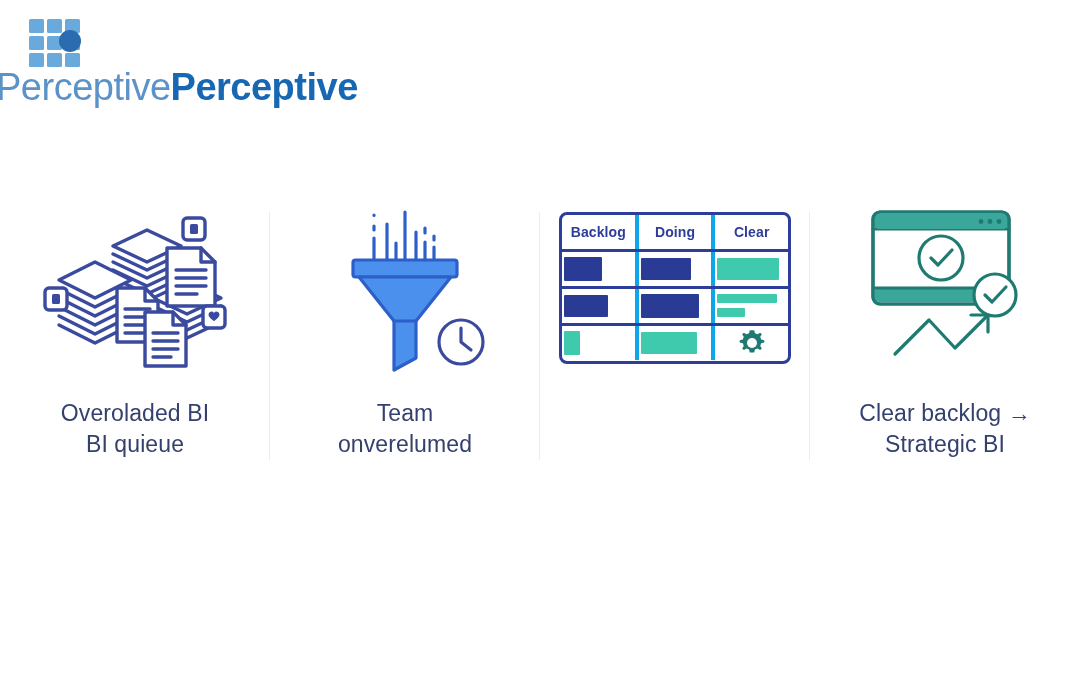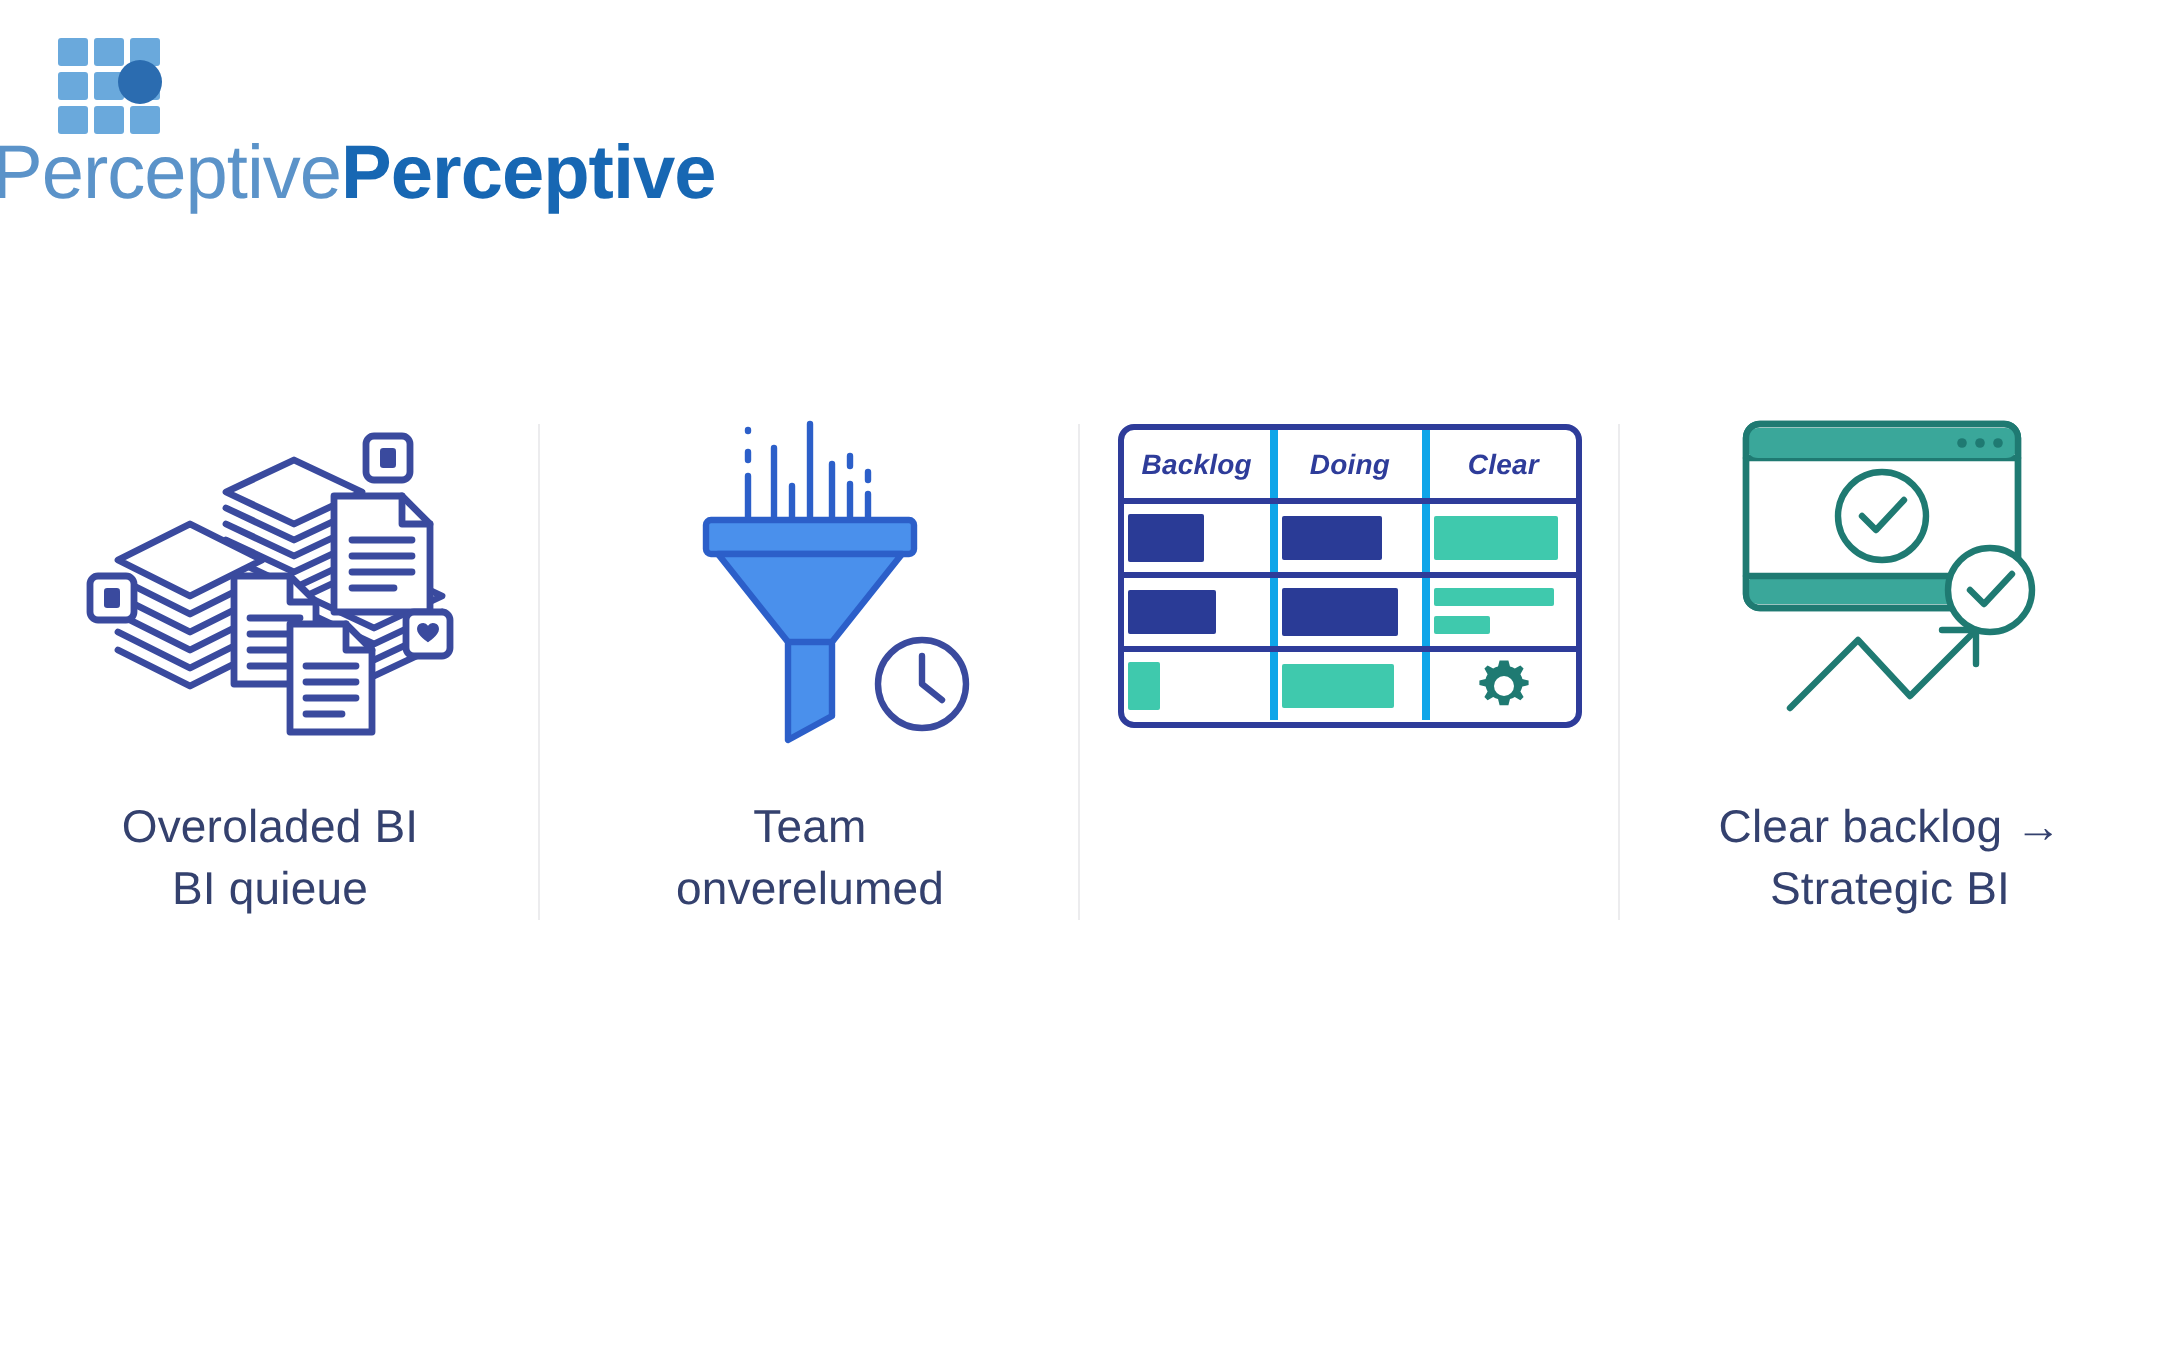--- a/index.html
+++ b/index.html
@@ -116,21 +116,20 @@
   }
   .kan-col {
     flex: 1 1 0;
     position: relative;
     display: flex;
     flex-direction: column;
     justify-content: center;
     align-items: flex-start;
     padding: 0 2px;
     box-sizing: border-box;
-    font-style: italic;
   }
   .kan-col + .kan-col {
     border-left: 4px solid #0ea5e9;
   }
   .kan-head-label {
     width: 100%;
     text-align: center;
     color: #2e3c9a;
     font-size: 14px;
     font-weight: 700;

